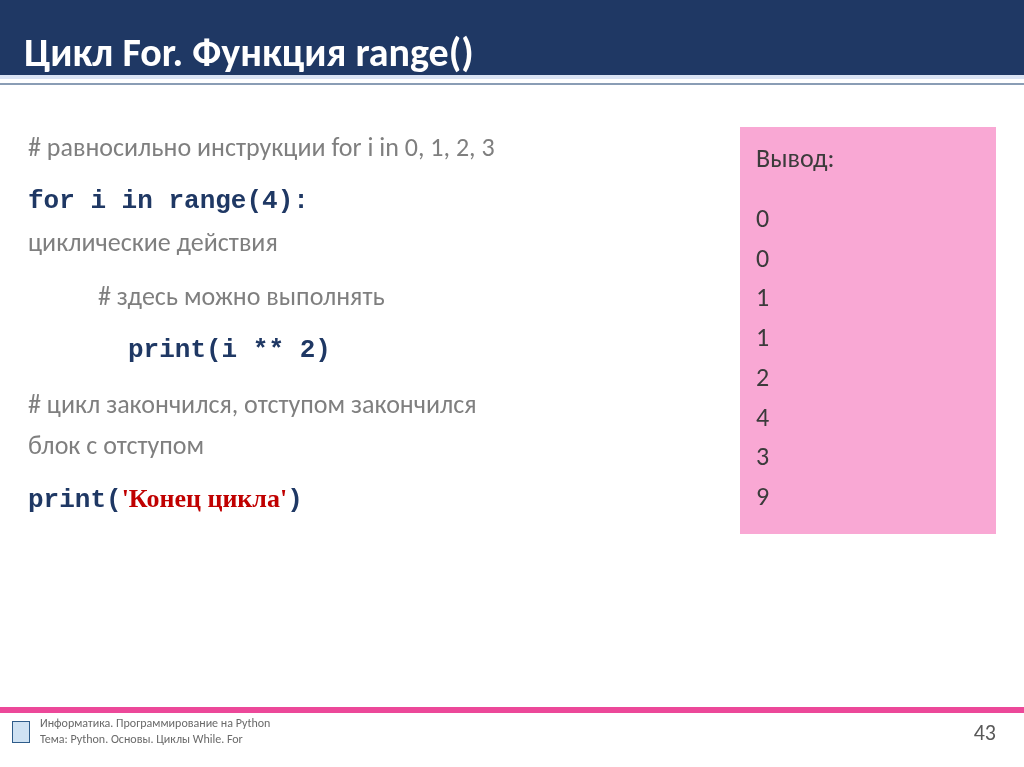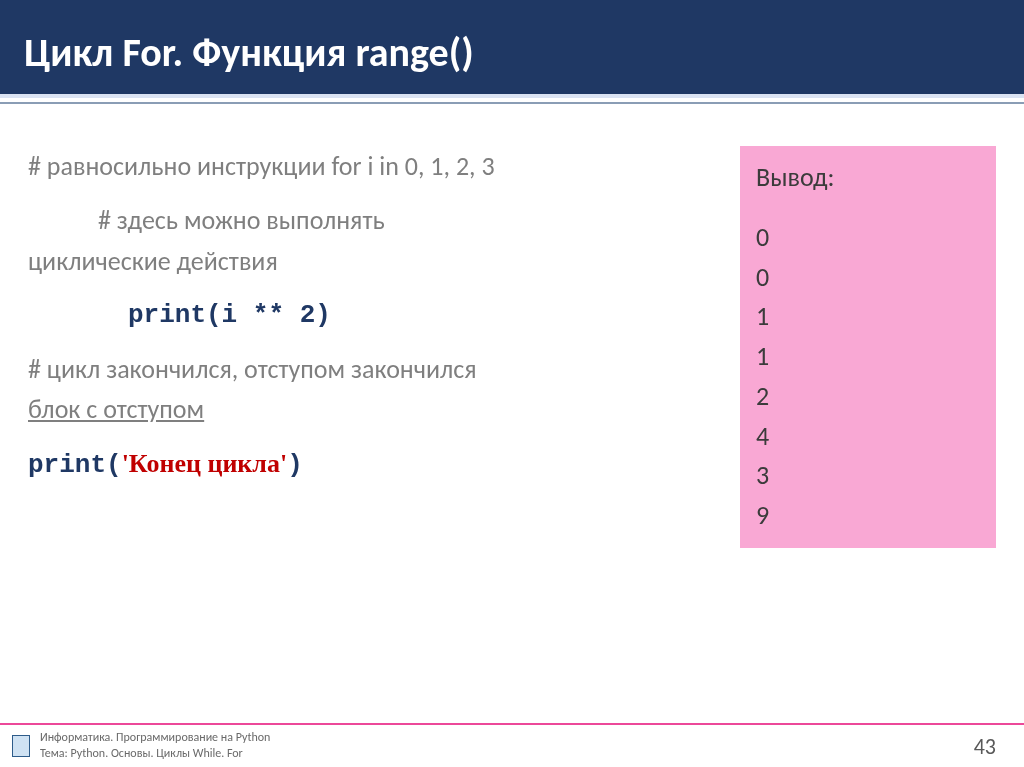--- a/index.html
+++ b/index.html
@@ -6,21 +6,21 @@
   body {
     width: 1024px;
     height: 767px;
     font-family: Calibri, Arial, sans-serif;
     background: #fff;
     position: relative;
     overflow: hidden;
   }
   .header {
     background: #1f3864;
-    height: 98px;
+    height: 79px;
     padding: 28px 24px 0 24px;
     border-bottom: 4px solid #dae3f3;
   }
   .title {
     color: #fff;
     font-size: 40px;
     font-weight: bold;
   }
   .divider-line {
     height: 2px;
@@ -60,25 +60,25 @@
     font-size: 26px;
     color: #3b3b3b;
     line-height: 1.53;
     padding: 12px 16px;
     font-family: Calibri, Arial, sans-serif;
   }
   .output-col p { margin: 0; }
   .output-col .spacer { height: 20px; }
   .footer {
     position: absolute;
-    bottom: 0;
+    bottom: 16px;
     left: 0;
     right: 0;
     height: 44px;
-    border-top: 2px solid #ec4899;
+    border-top: 6px solid #ec4899;
     display: flex;
     align-items: center;
     padding: 0 0 0 12px;
     font-size: 12px;
     color: #6a6a6a;
   }
   .footer-icon {
     width: 18px;
     height: 22px;
     border: 1px solid #2e5c8a;
@@ -96,25 +96,26 @@
 <body>
 
 <div class="header">
   <div class="title">Цикл For. Функция range()</div>
 </div>
 <div class="divider-line"></div>
 
 <div class="content">
   <div class="code-col">
     <p class="comment"># равносильно инструкции for i in 0, 1, 2, 3</p>
+    <p class="mono">for i in range(4):</p>
+    <p class="comment" style="margin-top:-14px;">циклические действия</p>
     <p class="comment indent1"># здесь можно выполнять</p>
-    <p class="comment" style="margin-top:-14px;">циклические действия</p>
     <p class="mono indent2">print(i ** 2)</p>
     <p class="comment"># цикл закончился, отступом закончился</p>
-    <p class="comment" style="margin-top:-14px;text-decoration:underline;">блок с отступом</p>
+    <p class="comment" style="margin-top:-14px;">блок с отступом</p>
     <p class="mono">
       <span>print(</span><span class="str">'Конец цикла'</span><span>)</span>
     </p>
   </div>
 
   <div class="output-col">
     <p>Вывод:</p>
     <div class="spacer"></div>
     <p>0</p>
     <p>0</p>

